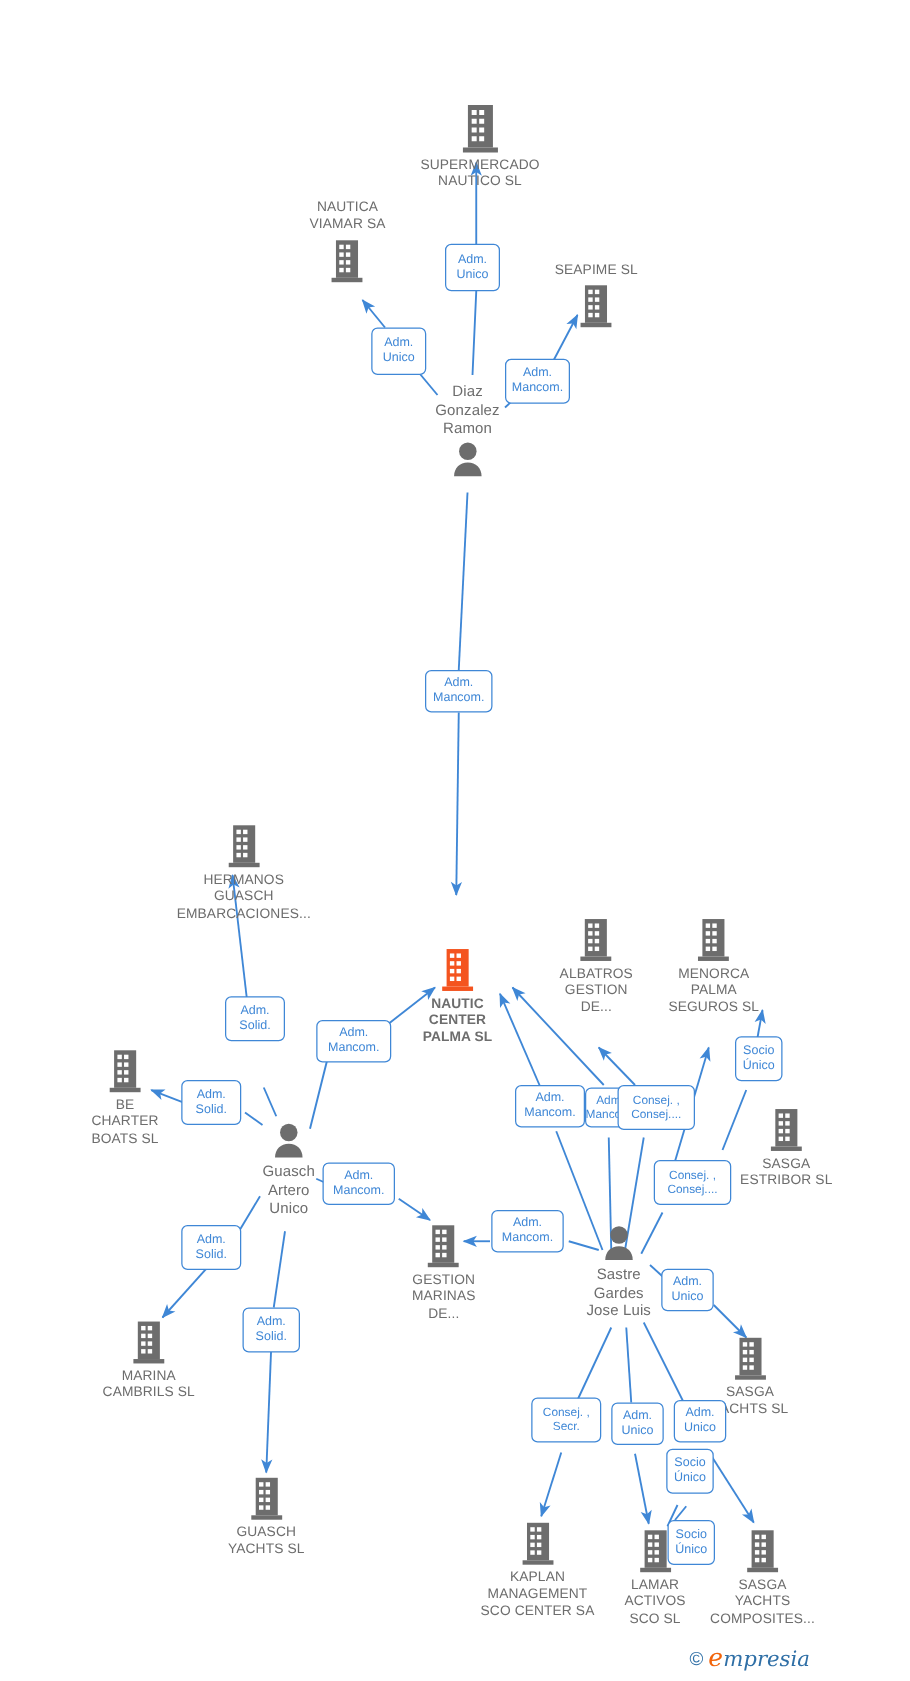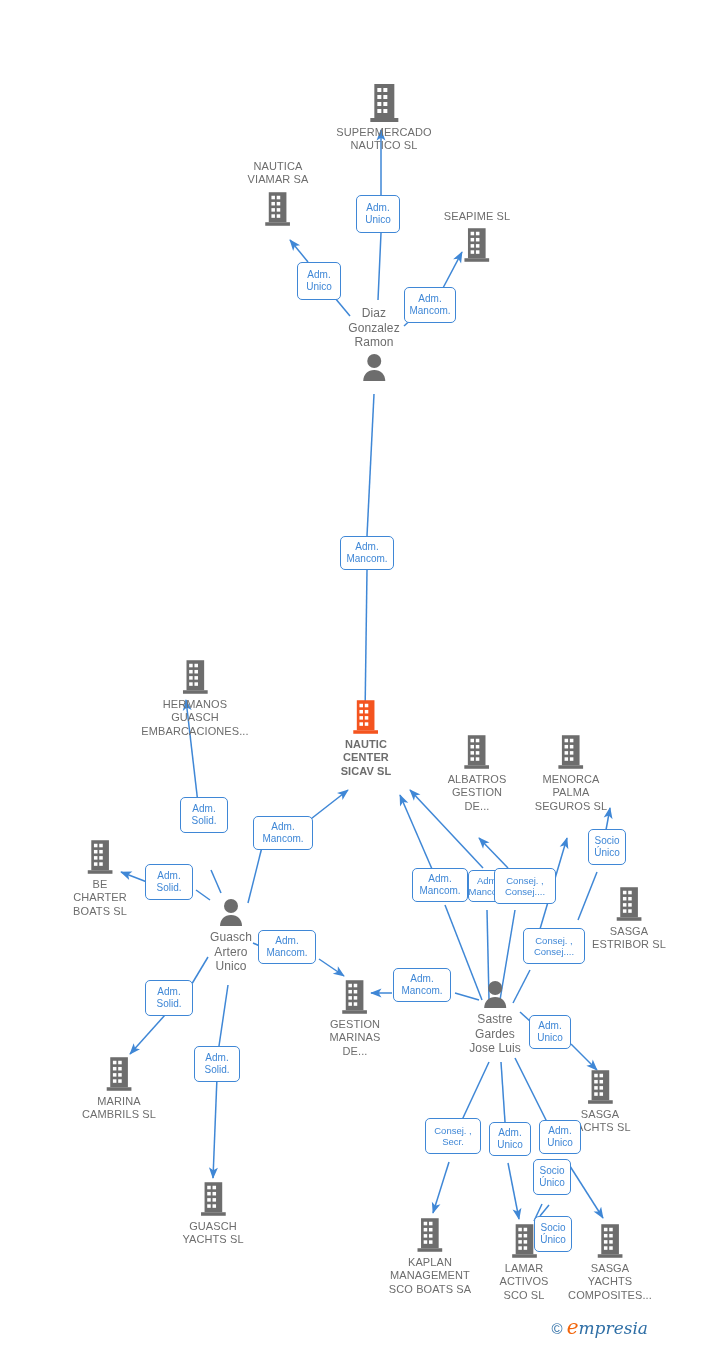--- a/index.html
+++ b/index.html
@@ -198,21 +198,21 @@
       </g>
         </svg>
     </span>
     <span class="cap">
       <span class="ln">Diaz</span>
       <span class="ln">Gonzalez</span>
       <span class="ln">Ramon</span>
     </span>
   </div>
 
-  <div class="node company focus" style="left: 366px; top: 698px; transform: translateX(-50%); width: max-content; justify-content: flex-end;">
+  <div class="node company focus" style="left: 366px; top: 757px; transform: translateX(-50%); width: max-content; justify-content: flex-end;">
     <span class="glyph">
       <svg width="30" height="38" viewBox="0 0 34 42">
           <g fill="#f4541f">
         <rect x="7" y="2" width="20" height="34"></rect>
             <rect x="3" y="36" width="28" height="4"></rect>
         <g fill="#ffffff">
               <rect x="10" y="6" width="4" height="4"></rect>
               <rect x="16" y="6" width="4" height="4"></rect>
         <rect x="10" y="13" width="4" height="4"></rect>
               <rect x="16" y="13" width="4" height="4"></rect>
@@ -220,21 +220,21 @@
               <rect x="16" y="20" width="4" height="4"></rect>
         <rect x="10" y="27" width="4" height="4"></rect>
               <rect x="16" y="27" width="4" height="4"></rect>
             </g>
       </g>
         </svg>
     </span>
     <span class="cap">
       <span class="ln">NAUTIC</span>
       <span class="ln">CENTER</span>
-      <span class="ln">SICAV  SL</span>
+      <span class="ln">PALMA  SL</span>
     </span>
   </div>
 
   <div class="node company" style="left: 175px; top: 658px; transform: translateX(-50%); width: max-content; margin-left: 20px;">
     <span class="glyph">
       <svg width="30" height="38" viewBox="0 0 34 42">
           <g fill="#6d6d6d">
         <rect x="7" y="2" width="20" height="34"></rect>
             <rect x="3" y="36" width="28" height="4"></rect>
         <g fill="#ffffff">
@@ -508,21 +508,21 @@
               <rect x="16" y="20" width="4" height="4"></rect>
         <rect x="10" y="27" width="4" height="4"></rect>
               <rect x="16" y="27" width="4" height="4"></rect>
             </g>
       </g>
         </svg>
     </span>
     <span class="cap">
       <span class="ln">KAPLAN</span>
       <span class="ln">MANAGEMENT</span>
-      <span class="ln">SCO BOATS SA</span>
+      <span class="ln">SCO CENTER SA</span>
     </span>
   </div>
 
   <div class="node company" style="left: 524px; top: 1222px; transform: translateX(-50%); width: max-content;">
     <span class="glyph">
       <svg width="30" height="38" viewBox="0 0 34 42">
           <g fill="#6d6d6d">
         <rect x="7" y="2" width="20" height="34"></rect>
             <rect x="3" y="36" width="28" height="4"></rect>
         <g fill="#ffffff">

